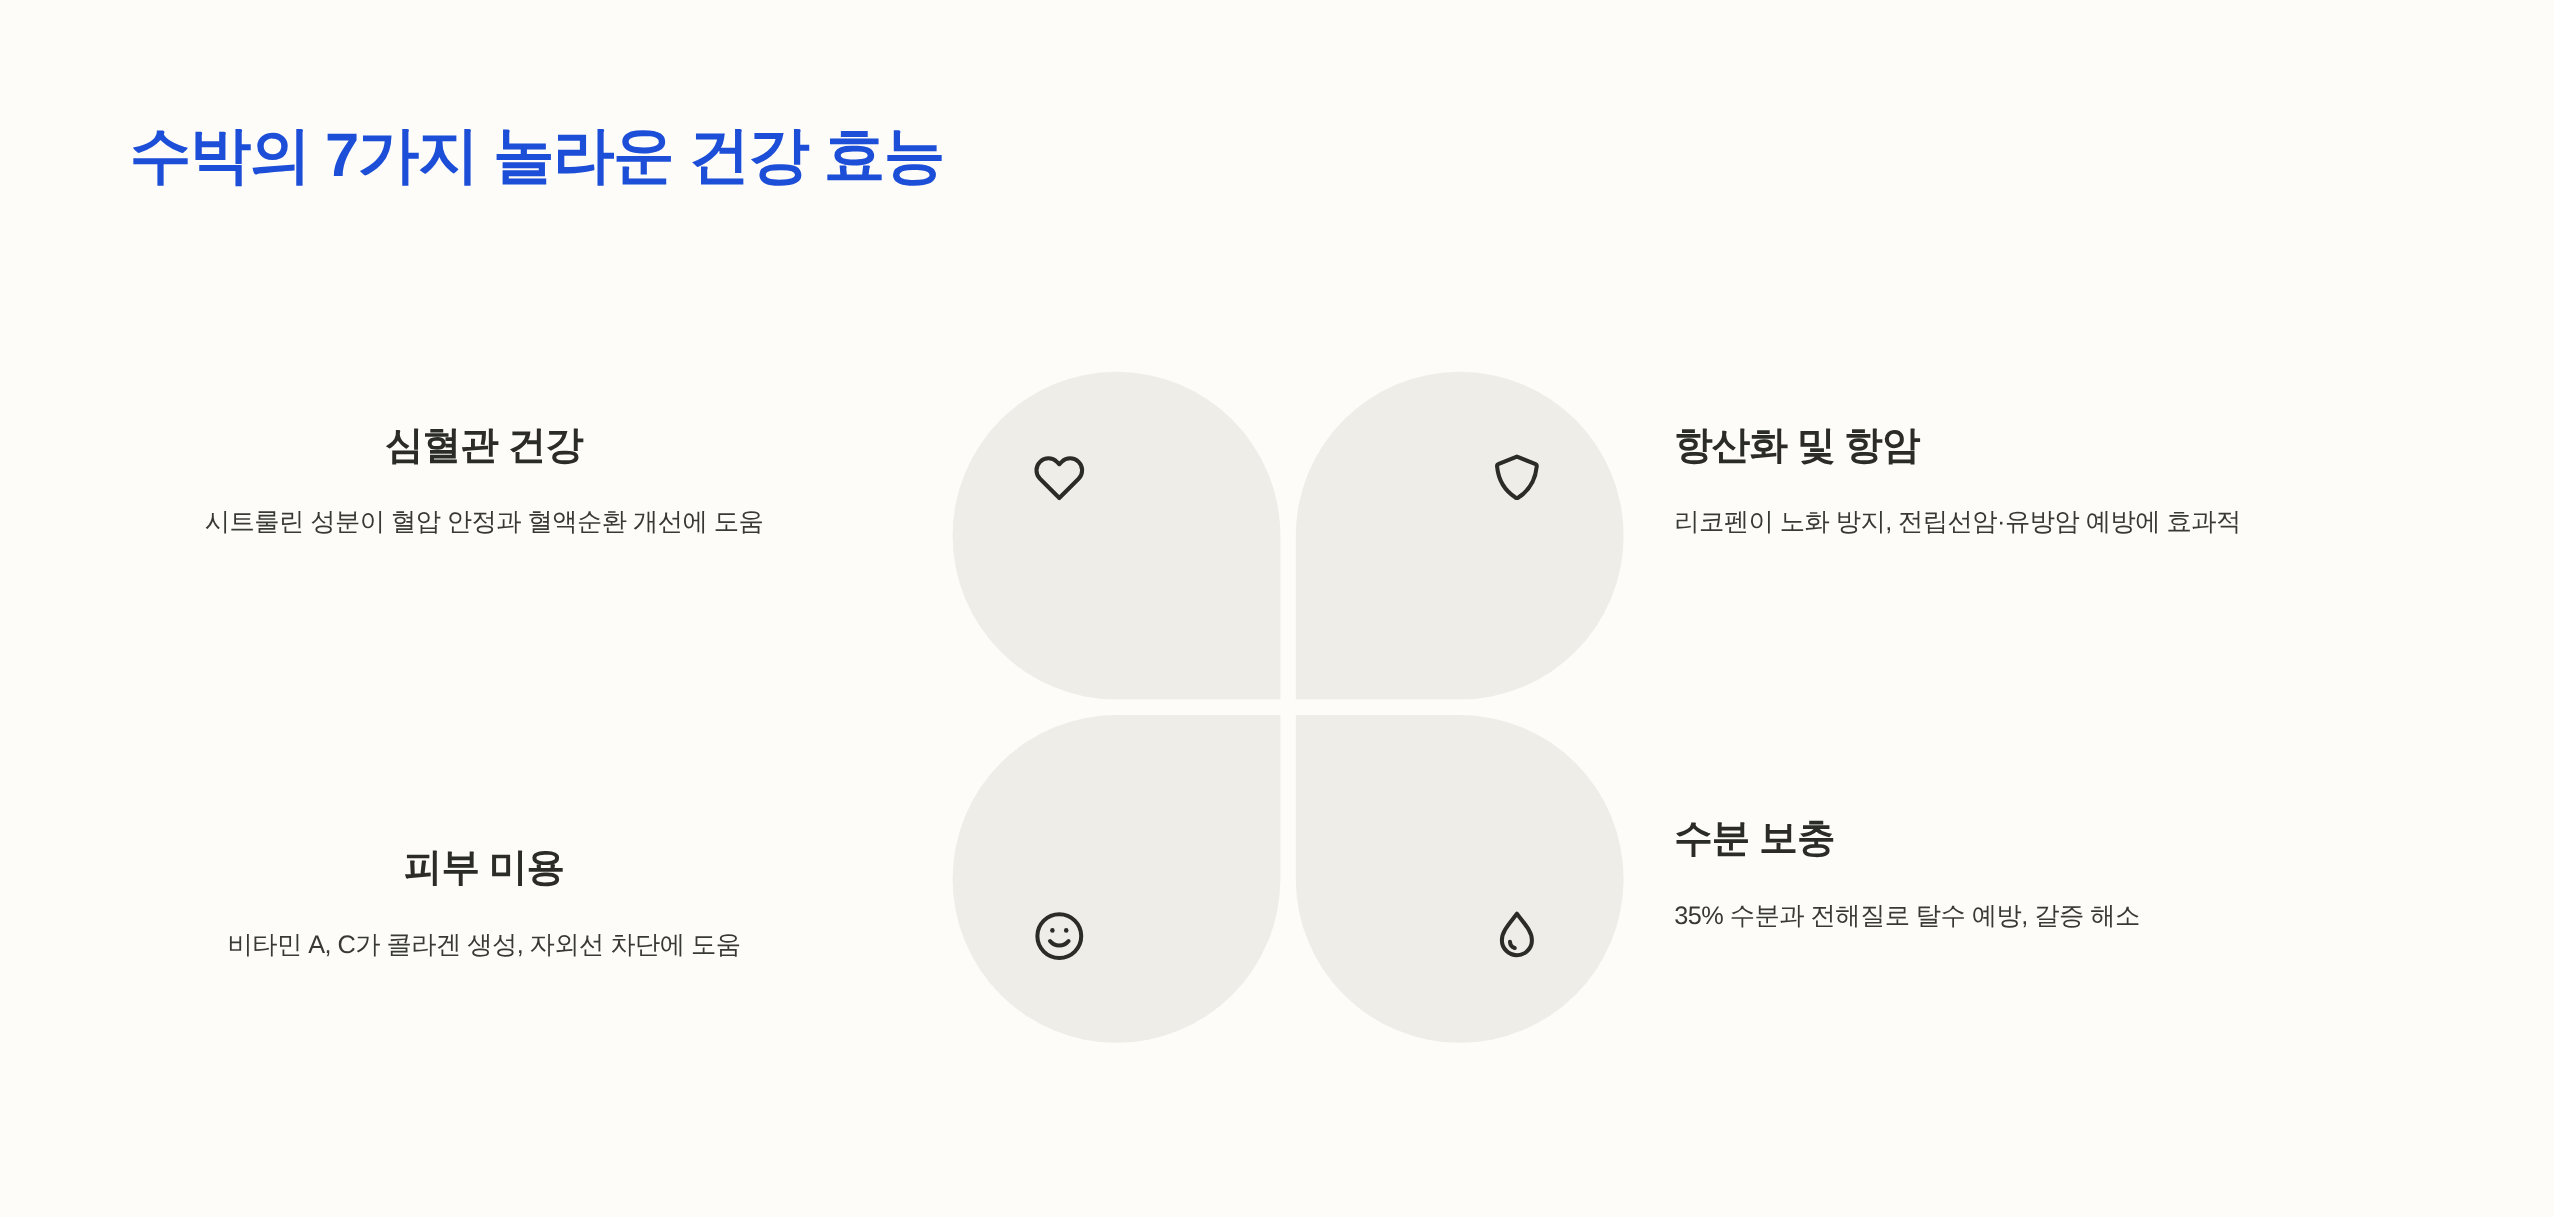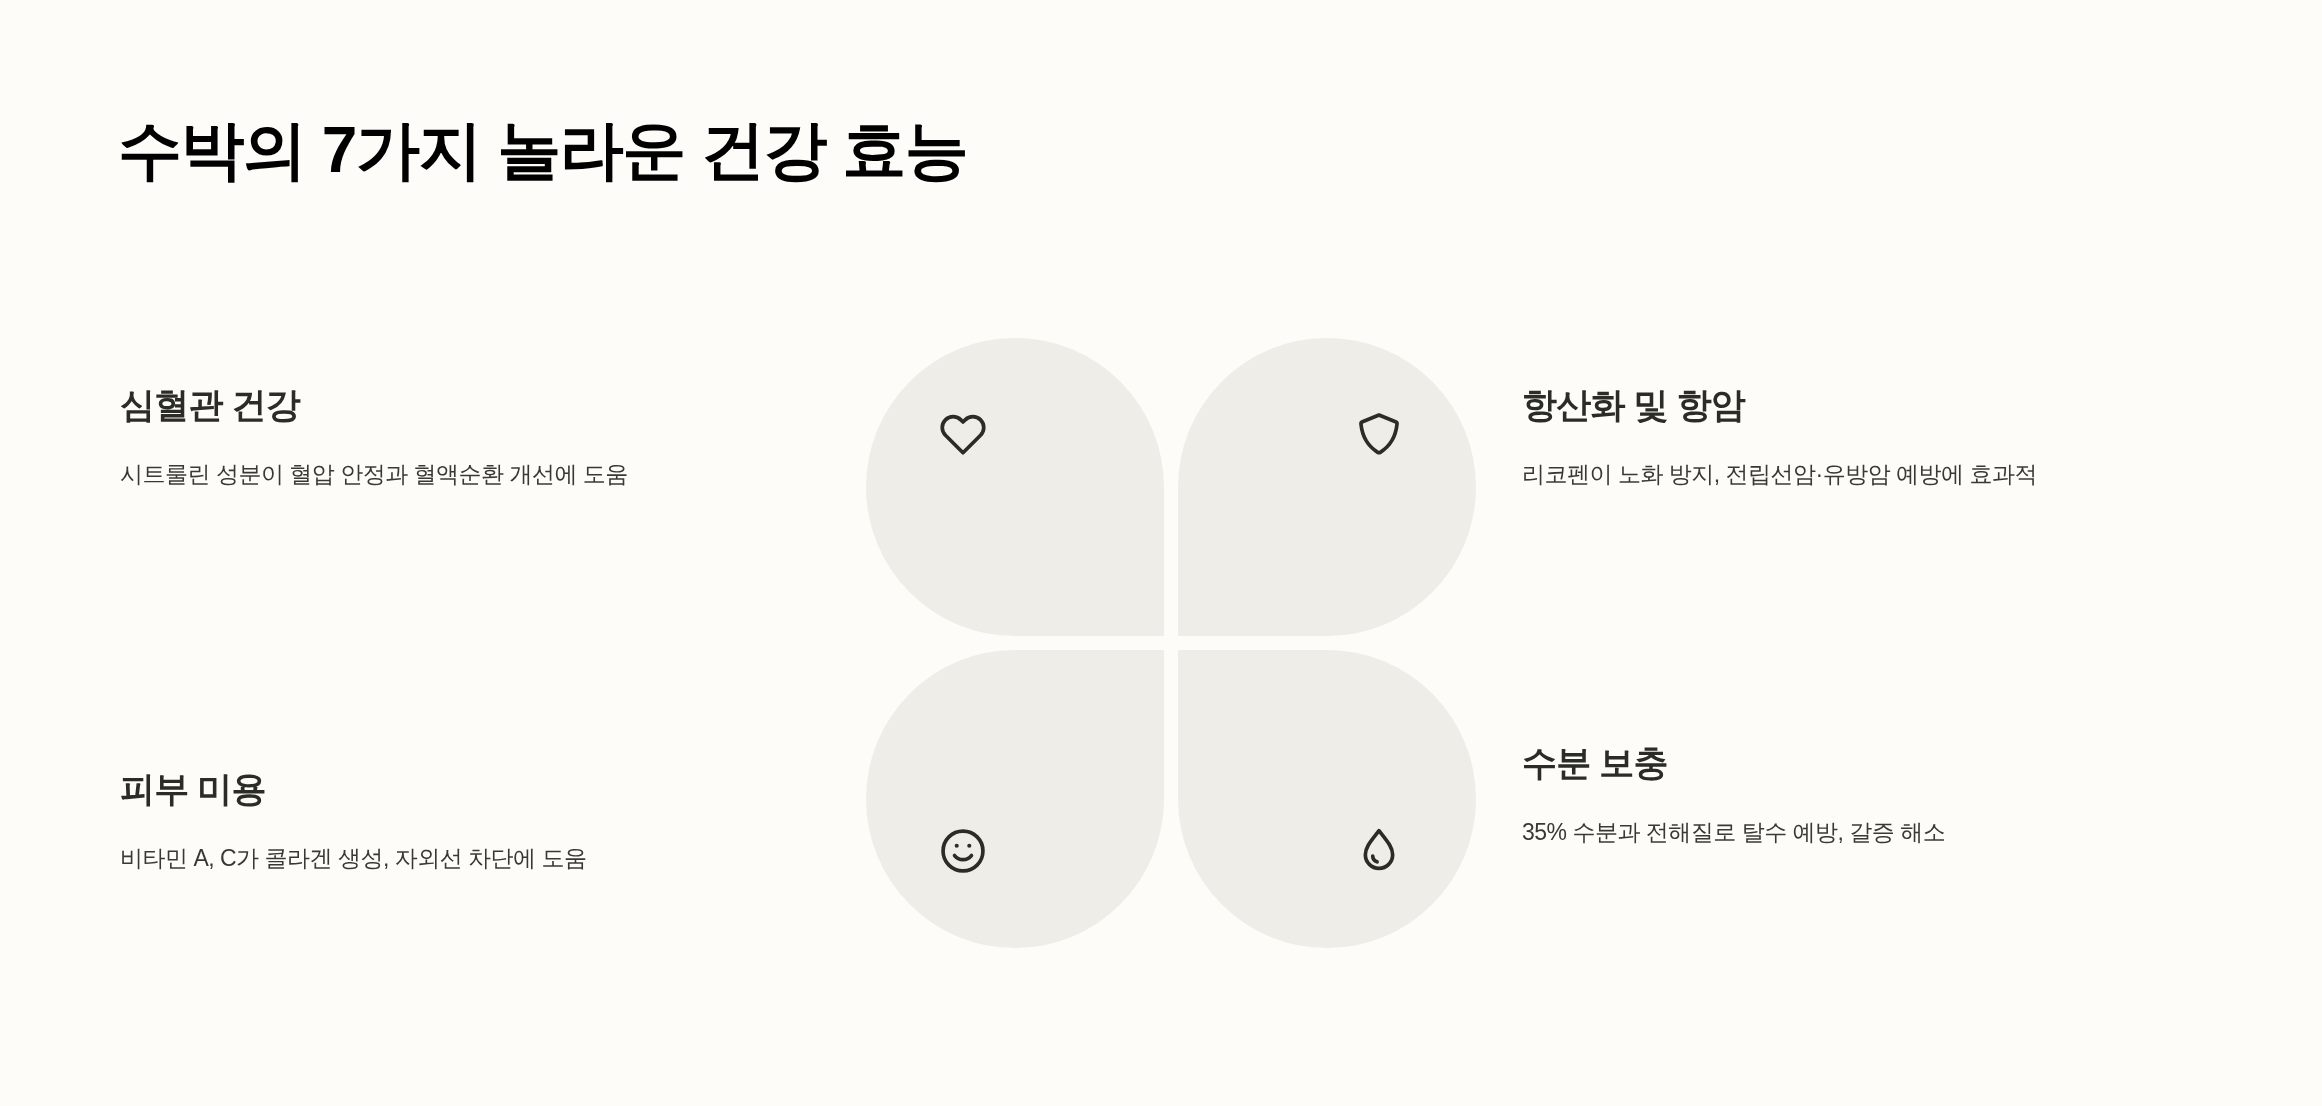--- a/index.html
+++ b/index.html
@@ -14,24 +14,24 @@
     overflow: hidden;
     position: relative;
     -webkit-font-smoothing: antialiased;
   }
 
   
   .page-title {
     position: absolute;
     left: 118px;
     top: 72px;
-    font-size: 64px;
+    font-size: 56px;
     font-weight: 700;
     letter-spacing: -1.5px;
-    color: #000000;
+    color: #1d4ed8;
     line-height: 1.1;
     white-space: nowrap;
   }
 
   
   .infographic {
     position: absolute;
     left: 0;
     top: 322px;
     width: 2322px;
@@ -79,21 +79,21 @@
   }
   .petal-tr .petal-icon { transform: translate(52px, -52px); }
   .petal-bl .petal-icon { transform: translate(-52px, 52px); }
   .petal-br .petal-icon { transform: translate(52px, 52px); }
 
   
   .card-text {
     position: absolute;
     width: 640px;
   }
-  .card-text.left  { left: 120px;  text-align: left; }
+  .card-text.left  { left: 120px;  text-align: center; }
   .card-text.right { left: 1522px; text-align: left;  }
 
   .row-top    { top: 0px; }
   .row-bottom { top: 360px; }
 
   .card-title {
     font-size: 35px;
     font-weight: 700;
     color: #2B2B28;
     letter-spacing: -0.8px;

